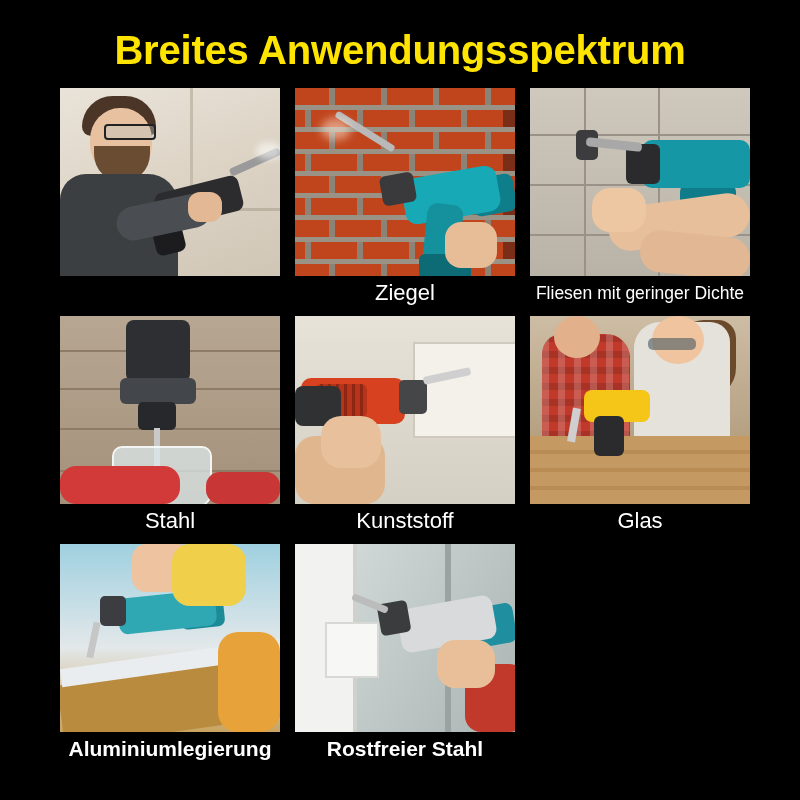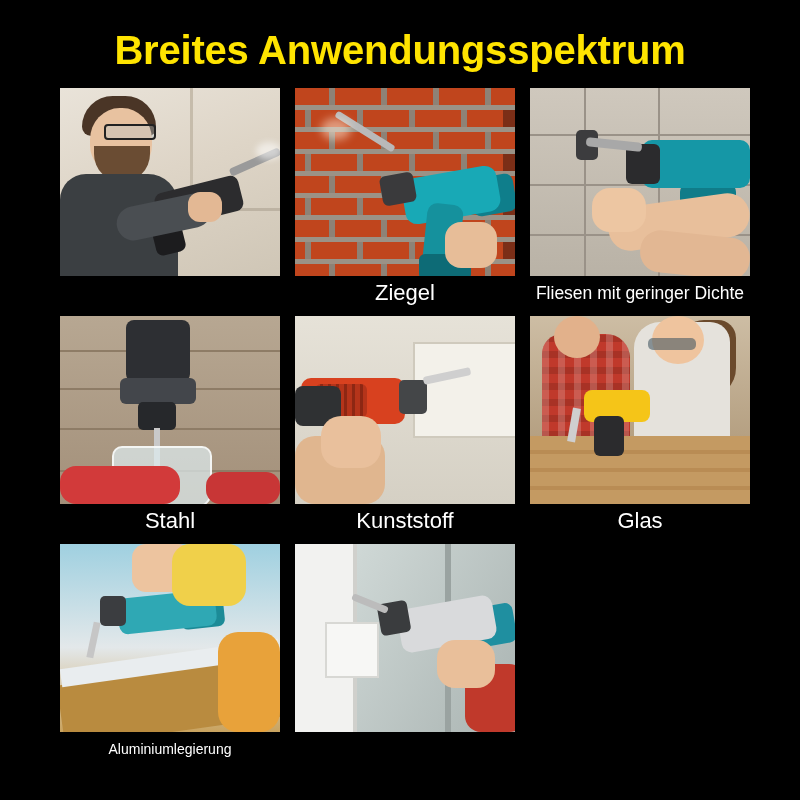--- a/index.html
+++ b/index.html
@@ -64,21 +64,22 @@
     text-align: center;
     color: #ffffff;
     font-size: 22px;
     line-height: 30px;
     white-space: nowrap;
   }
   .caption.small {
     font-size: 17.5px;
   }
   .caption.med {
-    font-size: 14px;
+    font-size: 21px;
+    font-weight: bold;
   }
 
   
   .layer { position: absolute; }
 
   
   .p1 { background: linear-gradient(160deg,#e9e3d9 0%,#ded5c7 45%,#cfc6b6 100%); }
   .p1 .wallseam { left:0; top:120px; width:220px; height:3px; background:#bdb3a3; }
   .p1 .wallseam2 { left:130px; top:0; width:3px; height:125px; background:#c6bcab; }
   .p1 .head { left:30px; top:20px; width:62px; height:66px; background:#e8c2a0; border-radius:48% 48% 44% 44%; }
@@ -339,16 +340,17 @@
         <div class="layer mullion"></div>
         <div class="layer door"></div>
         <div class="layer plate"></div>
         <div class="layer arm9"></div>
         <div class="layer drill9b"></div>
         <div class="layer drill9"></div>
         <div class="layer chuck9"></div>
         <div class="layer bit9"></div>
         <div class="layer hand9"></div>
       </div>
+      <div class="caption med">Rostfreier Stahl</div>
     </div>
 
   </div>
 </div>
 
 </body></html>

